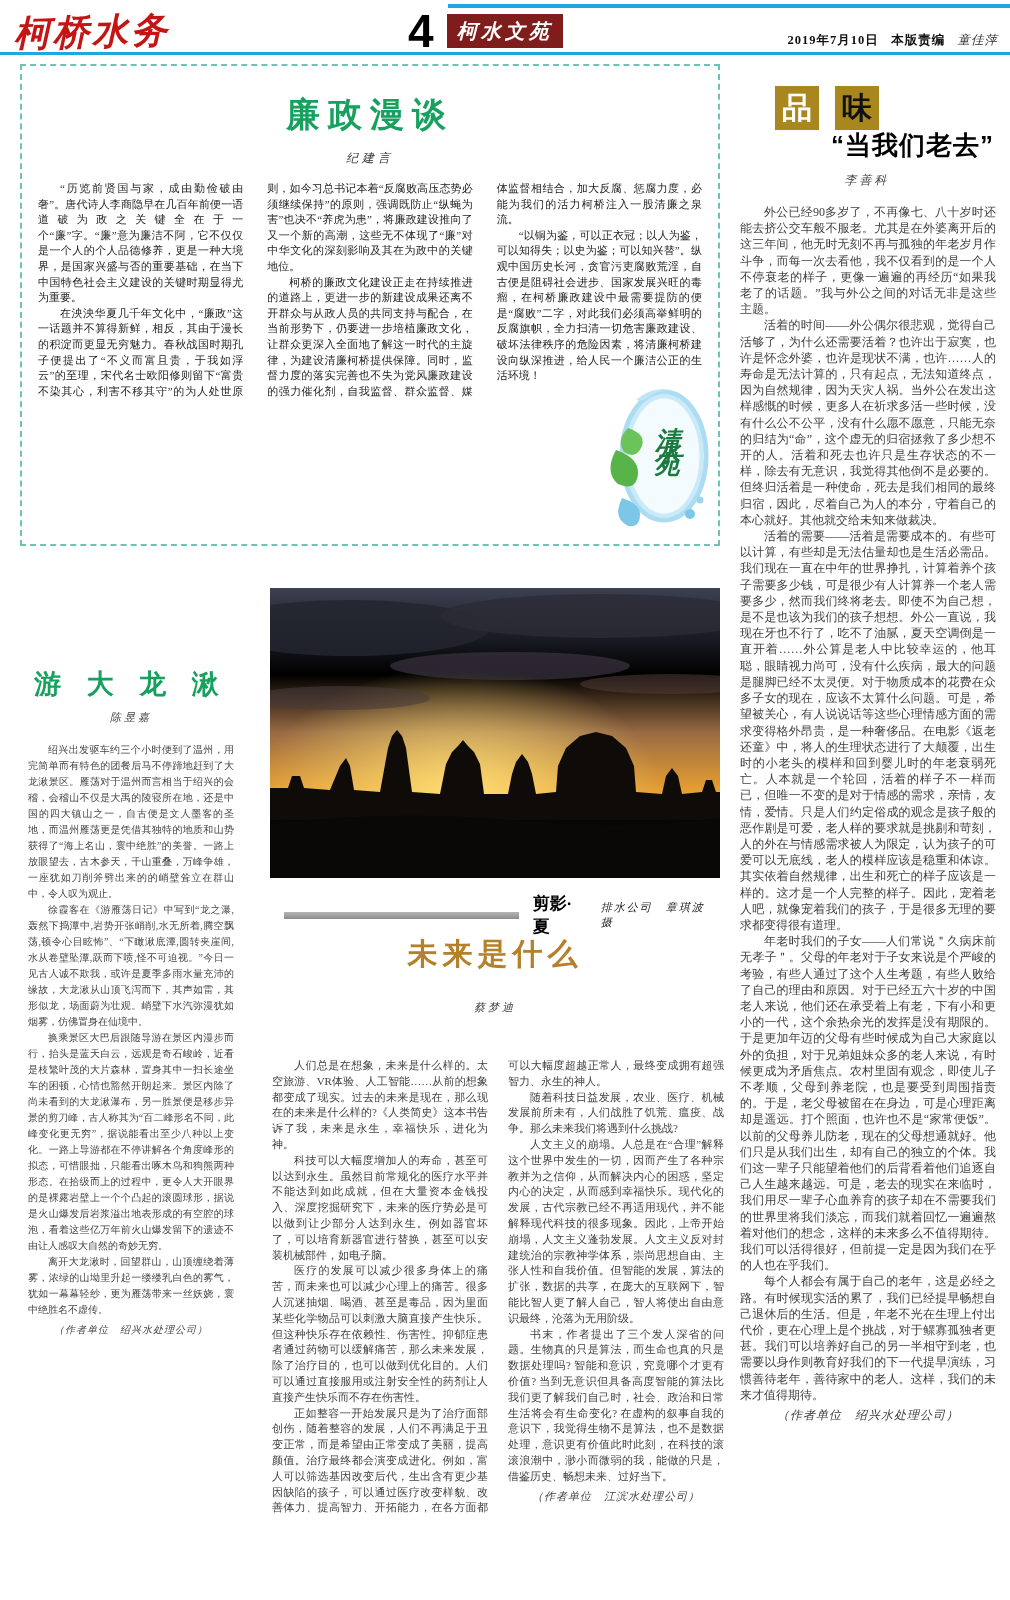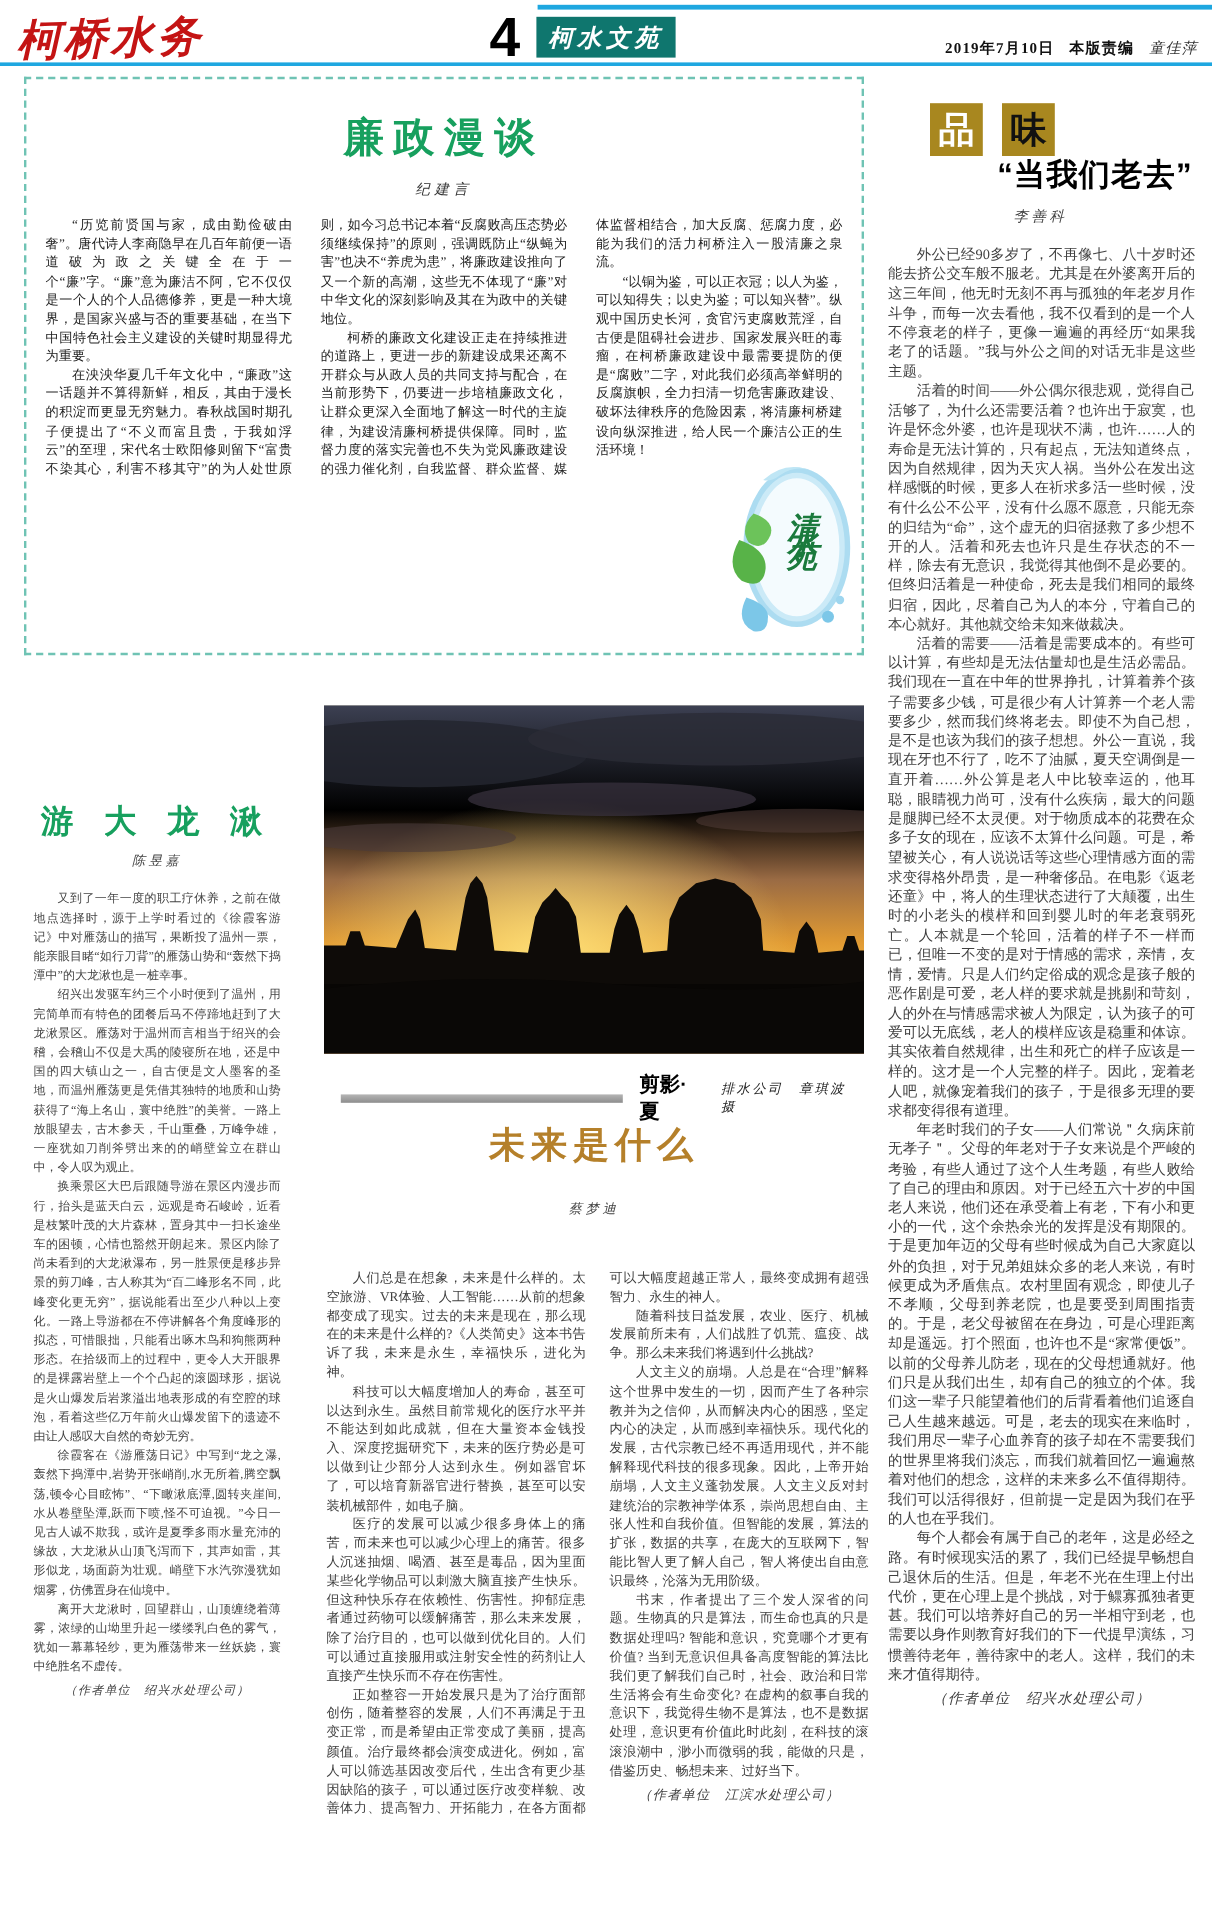--- a/index.html
+++ b/index.html
@@ -10,21 +10,21 @@
     font-family:"Liberation Serif","DejaVu Serif",serif; color:#222;
   }
   
   .masthead {
     position:absolute; left:14px; top:8px; font-size:36px; font-weight:bold;
     font-style:italic; color:#c41414; letter-spacing:3px; transform:rotate(-1.5deg);
   }
   .rule-top-right { position:absolute; left:448px; top:4px; width:562px; height:4px; background:#1ea7e0; }
   .page-num { position:absolute; left:408px; top:4px; font-size:46px; font-weight:bold; color:#000; font-family:"Liberation Sans",sans-serif; }
   .section-box {
-    position:absolute; left:447px; top:14px; width:116px; height:34px; background:#0f766e;
+    position:absolute; left:447px; top:14px; width:116px; height:34px; background:#7f1d1d;
     color:#fff; font-size:20px; font-style:italic; font-weight:bold;
     display:flex; align-items:center; justify-content:center; letter-spacing:4px;
   }
   .dateline { position:absolute; right:12px; top:32px; font-size:12.5px; font-weight:bold; color:#111; letter-spacing:1px; }
   .dateline .editor-name { font-weight:normal; font-style:italic; color:#333; }
   .rule-header { position:absolute; left:0; top:52px; width:1010px; height:3px; background:#1ea7e0; }
 
   
   .lz-box {
     position:absolute; left:20px; top:64px; width:700px; height:482px;
@@ -141,24 +141,23 @@
       <p class="para">活着的时间——外公偶尔很悲观，觉得自己活够了，为什么还需要活着？也许出于寂寞，也许是怀念外婆，也许是现状不满，也许……人的寿命是无法计算的，只有起点，无法知道终点，因为自然规律，因为天灾人祸。当外公在发出这样感慨的时候，更多人在祈求多活一些时候，没有什么公不公平，没有什么愿不愿意，只能无奈的归结为“命”，这个虚无的归宿拯救了多少想不开的人。活着和死去也许只是生存状态的不一样，除去有无意识，我觉得其他倒不是必要的。但终归活着是一种使命，死去是我们相同的最终归宿，因此，尽着自己为人的本分，守着自己的本心就好。其他就交给未知来做裁决。</p>
       <p class="para">活着的需要——活着是需要成本的。有些可以计算，有些却是无法估量却也是生活必需品。我们现在一直在中年的世界挣扎，计算着养个孩子需要多少钱，可是很少有人计算养一个老人需要多少，然而我们终将老去。即使不为自己想，是不是也该为我们的孩子想想。外公一直说，我现在牙也不行了，吃不了油腻，夏天空调倒是一直开着……外公算是老人中比较幸运的，他耳聪，眼睛视力尚可，没有什么疾病，最大的问题是腿脚已经不太灵便。对于物质成本的花费在众多子女的现在，应该不太算什么问题。可是，希望被关心，有人说说话等这些心理情感方面的需求变得格外昂贵，是一种奢侈品。在电影《返老还童》中，将人的生理状态进行了大颠覆，出生时的小老头的模样和回到婴儿时的年老衰弱死亡。人本就是一个轮回，活着的样子不一样而已，但唯一不变的是对于情感的需求，亲情，友情，爱情。只是人们约定俗成的观念是孩子般的恶作剧是可爱，老人样的要求就是挑剔和苛刻，人的外在与情感需求被人为限定，认为孩子的可爱可以无底线，老人的模样应该是稳重和体谅。其实依着自然规律，出生和死亡的样子应该是一样的。这才是一个人完整的样子。因此，宠着老人吧，就像宠着我们的孩子，于是很多无理的要求都变得很有道理。</p>
       <p class="para">年老时我们的子女——人们常说＂久病床前无孝子＂。父母的年老对于子女来说是个严峻的考验，有些人通过了这个人生考题，有些人败给了自己的理由和原因。对于已经五六十岁的中国老人来说，他们还在承受着上有老，下有小和更小的一代，这个余热余光的发挥是没有期限的。于是更加年迈的父母有些时候成为自己大家庭以外的负担，对于兄弟姐妹众多的老人来说，有时候更成为矛盾焦点。农村里固有观念，即使儿子不孝顺，父母到养老院，也是要受到周围指责的。于是，老父母被留在在身边，可是心理距离却是遥远。打个照面，也许也不是“家常便饭”。以前的父母养儿防老，现在的父母想通就好。他们只是从我们出生，却有自己的独立的个体。我们这一辈子只能望着他们的后背看着他们追逐自己人生越来越远。可是，老去的现实在来临时，我们用尽一辈子心血养育的孩子却在不需要我们的世界里将我们淡忘，而我们就着回忆一遍遍熬着对他们的想念，这样的未来多么不值得期待。我们可以活得很好，但前提一定是因为我们在乎的人也在乎我们。</p>
       <p class="para">每个人都会有属于自己的老年，这是必经之路。有时候现实活的累了，我们已经提早畅想自己退休后的生活。但是，年老不光在生理上付出代价，更在心理上是个挑战，对于鳏寡孤独者更甚。我们可以培养好自己的另一半相守到老，也需要以身作则教育好我们的下一代提早演练，习惯善待老年，善待家中的老人。这样，我们的未来才值得期待。</p>
       <p class="para">（作者单位　绍兴水处理公司）</p>
     </div>
 
   <div class="yd-title">游 大 龙 湫</div>
   <div class="yd-author">陈昱嘉</div>
   <div class="yd-body">
-      <p class="para">又到了一年一度的职工疗休养，之前在做地点选择时，源于上学时看过的《徐霞客游记》中对雁荡山的描写，果断投了温州一票，能亲眼目睹“如行刀背”的雁荡山势和“轰然下捣潭中”的大龙湫也是一桩幸事。</p>
       <p class="para">绍兴出发驱车约三个小时便到了温州，用完简单而有特色的团餐后马不停蹄地赶到了大龙湫景区。雁荡对于温州而言相当于绍兴的会稽，会稽山不仅是大禹的陵寝所在地，还是中国的四大镇山之一，自古便是文人墨客的圣地，而温州雁荡更是凭借其独特的地质和山势获得了“海上名山，寰中绝胜”的美誉。一路上放眼望去，古木参天，千山重叠，万峰争雄，一座犹如刀削斧劈出来的的峭壁耸立在群山中，令人叹为观止。</p>
+      <p class="para">徐霞客在《游雁荡日记》中写到“龙之瀑,轰然下捣潭中,岩势开张峭削,水无所着,腾空飘荡,顿令心目眩怖”、“下瞰湫底潭,圆转夹崖间,水从卷壁坠潭,跃而下喷,怪不可迫视。”今日一见古人诚不欺我，或许是夏季多雨水量充沛的缘故，大龙湫从山顶飞泻而下，其声如雷，其形似龙，场面蔚为壮观。峭壁下水汽弥漫犹如烟雾，仿佛置身在仙境中。</p>
       <p class="para">换乘景区大巴后跟随导游在景区内漫步而行，抬头是蓝天白云，远观是奇石峻岭，近看是枝繁叶茂的大片森林，置身其中一扫长途坐车的困顿，心情也豁然开朗起来。景区内除了尚未看到的大龙湫瀑布，另一胜景便是移步异景的剪刀峰，古人称其为“百二峰形名不同，此峰变化更无穷”，据说能看出至少八种以上变化。一路上导游都在不停讲解各个角度峰形的拟态，可惜眼拙，只能看出啄木鸟和狗熊两种形态。在拾级而上的过程中，更令人大开眼界的是裸露岩壁上一个个凸起的滚圆球形，据说是火山爆发后岩浆溢出地表形成的有空腔的球泡，看着这些亿万年前火山爆发留下的遗迹不由让人感叹大自然的奇妙无穷。</p>
-      <p class="para">徐霞客在《游雁荡日记》中写到“龙之瀑,轰然下捣潭中,岩势开张峭削,水无所着,腾空飘荡,顿令心目眩怖”、“下瞰湫底潭,圆转夹崖间,水从卷壁坠潭,跃而下喷,怪不可迫视。”今日一见古人诚不欺我，或许是夏季多雨水量充沛的缘故，大龙湫从山顶飞泻而下，其声如雷，其形似龙，场面蔚为壮观。峭壁下水汽弥漫犹如烟雾，仿佛置身在仙境中。</p>
       <p class="para">离开大龙湫时，回望群山，山顶缠绕着薄雾，浓绿的山坳里升起一缕缕乳白色的雾气，犹如一幕幕轻纱，更为雁荡带来一丝妖娆，寰中绝胜名不虚传。</p>
       <p class="para">（作者单位　绍兴水处理公司）</p>
     </div>
 
   <div class="photo">
     <svg width="450" height="290" viewBox="0 0 450 290">
       <defs>
         <linearGradient id="sky" x1="0" y1="0" x2="0" y2="1">
           <stop offset="0" stop-color="#3c4052"></stop>
           <stop offset="0.3" stop-color="#62566

